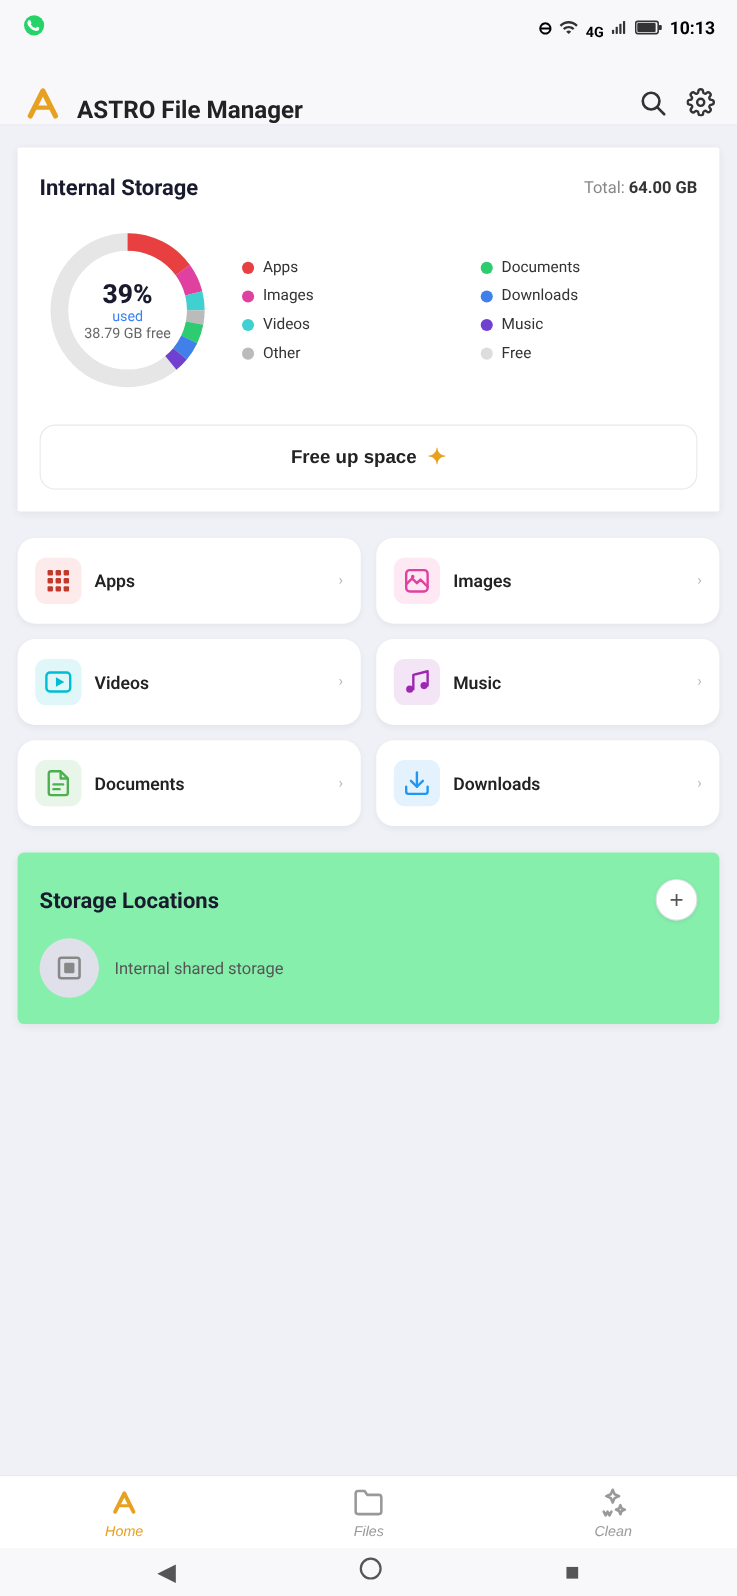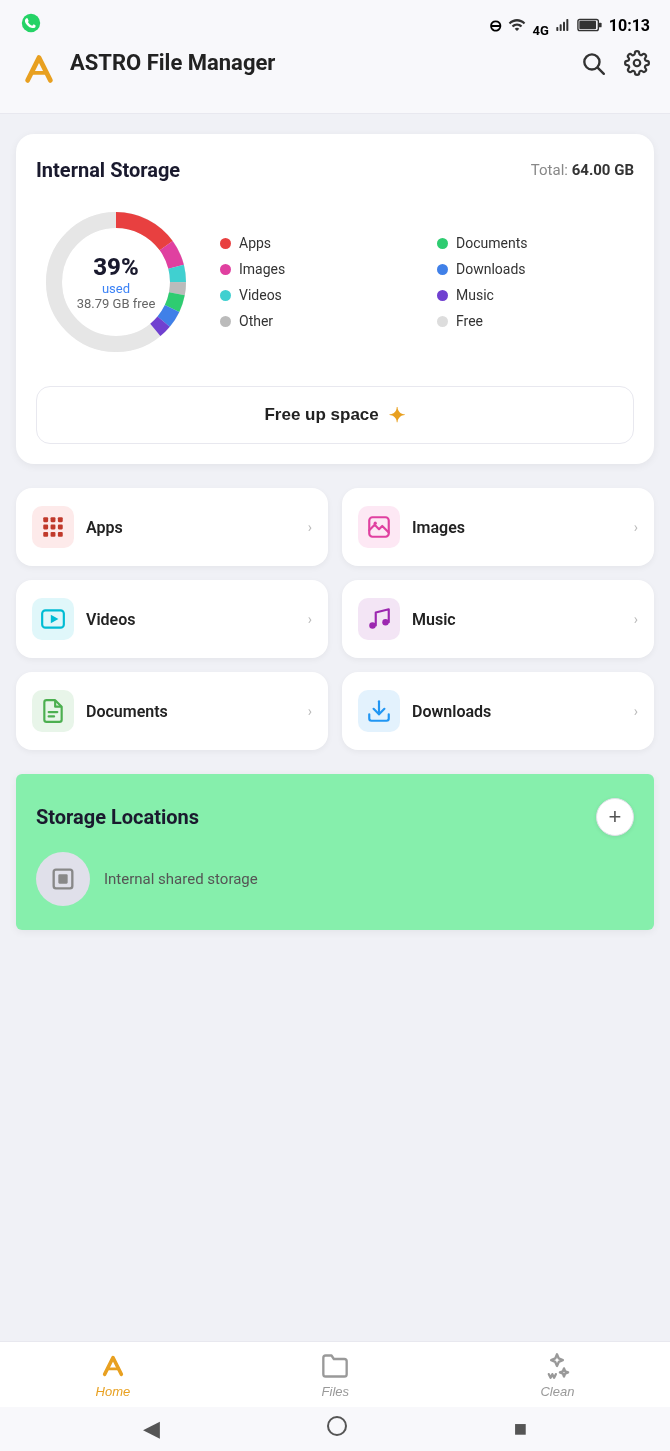--- a/index.html
+++ b/index.html
@@ -31,21 +31,21 @@
       font-size: 14px;
       font-weight: 600;
     }
 
     
     .top-bar {
       width: 100%;
       height: 64px;
       background: #f8f8fb;
       display: flex;
-      align-items: flex-start;
+      align-items: flex-end;
       padding: 0 20px;
       border-bottom: 1px solid #e8e8ef;
     }
     .app-logo {
       width: 38px;
       height: 38px;
       margin-right: 12px;
     }
     .app-title {
       font-size: 22px;
@@ -70,21 +70,21 @@
     .main-content {
       padding: 20px 16px;
       display: flex;
       flex-direction: column;
       gap: 24px;
     }
 
     
     .storage-card {
       background: #fff;
-      border-radius: 18px;
+      border-radius: 2px;
       padding: 24px 20px 20px;
       box-shadow: 0 2px 8px rgba(0,0,0,0.06);
     }
     .storage-header {
       display: flex;
       justify-content: space-between;
       align-items: center;
       margin-bottom: 20px;
     }
     .storage-title {

